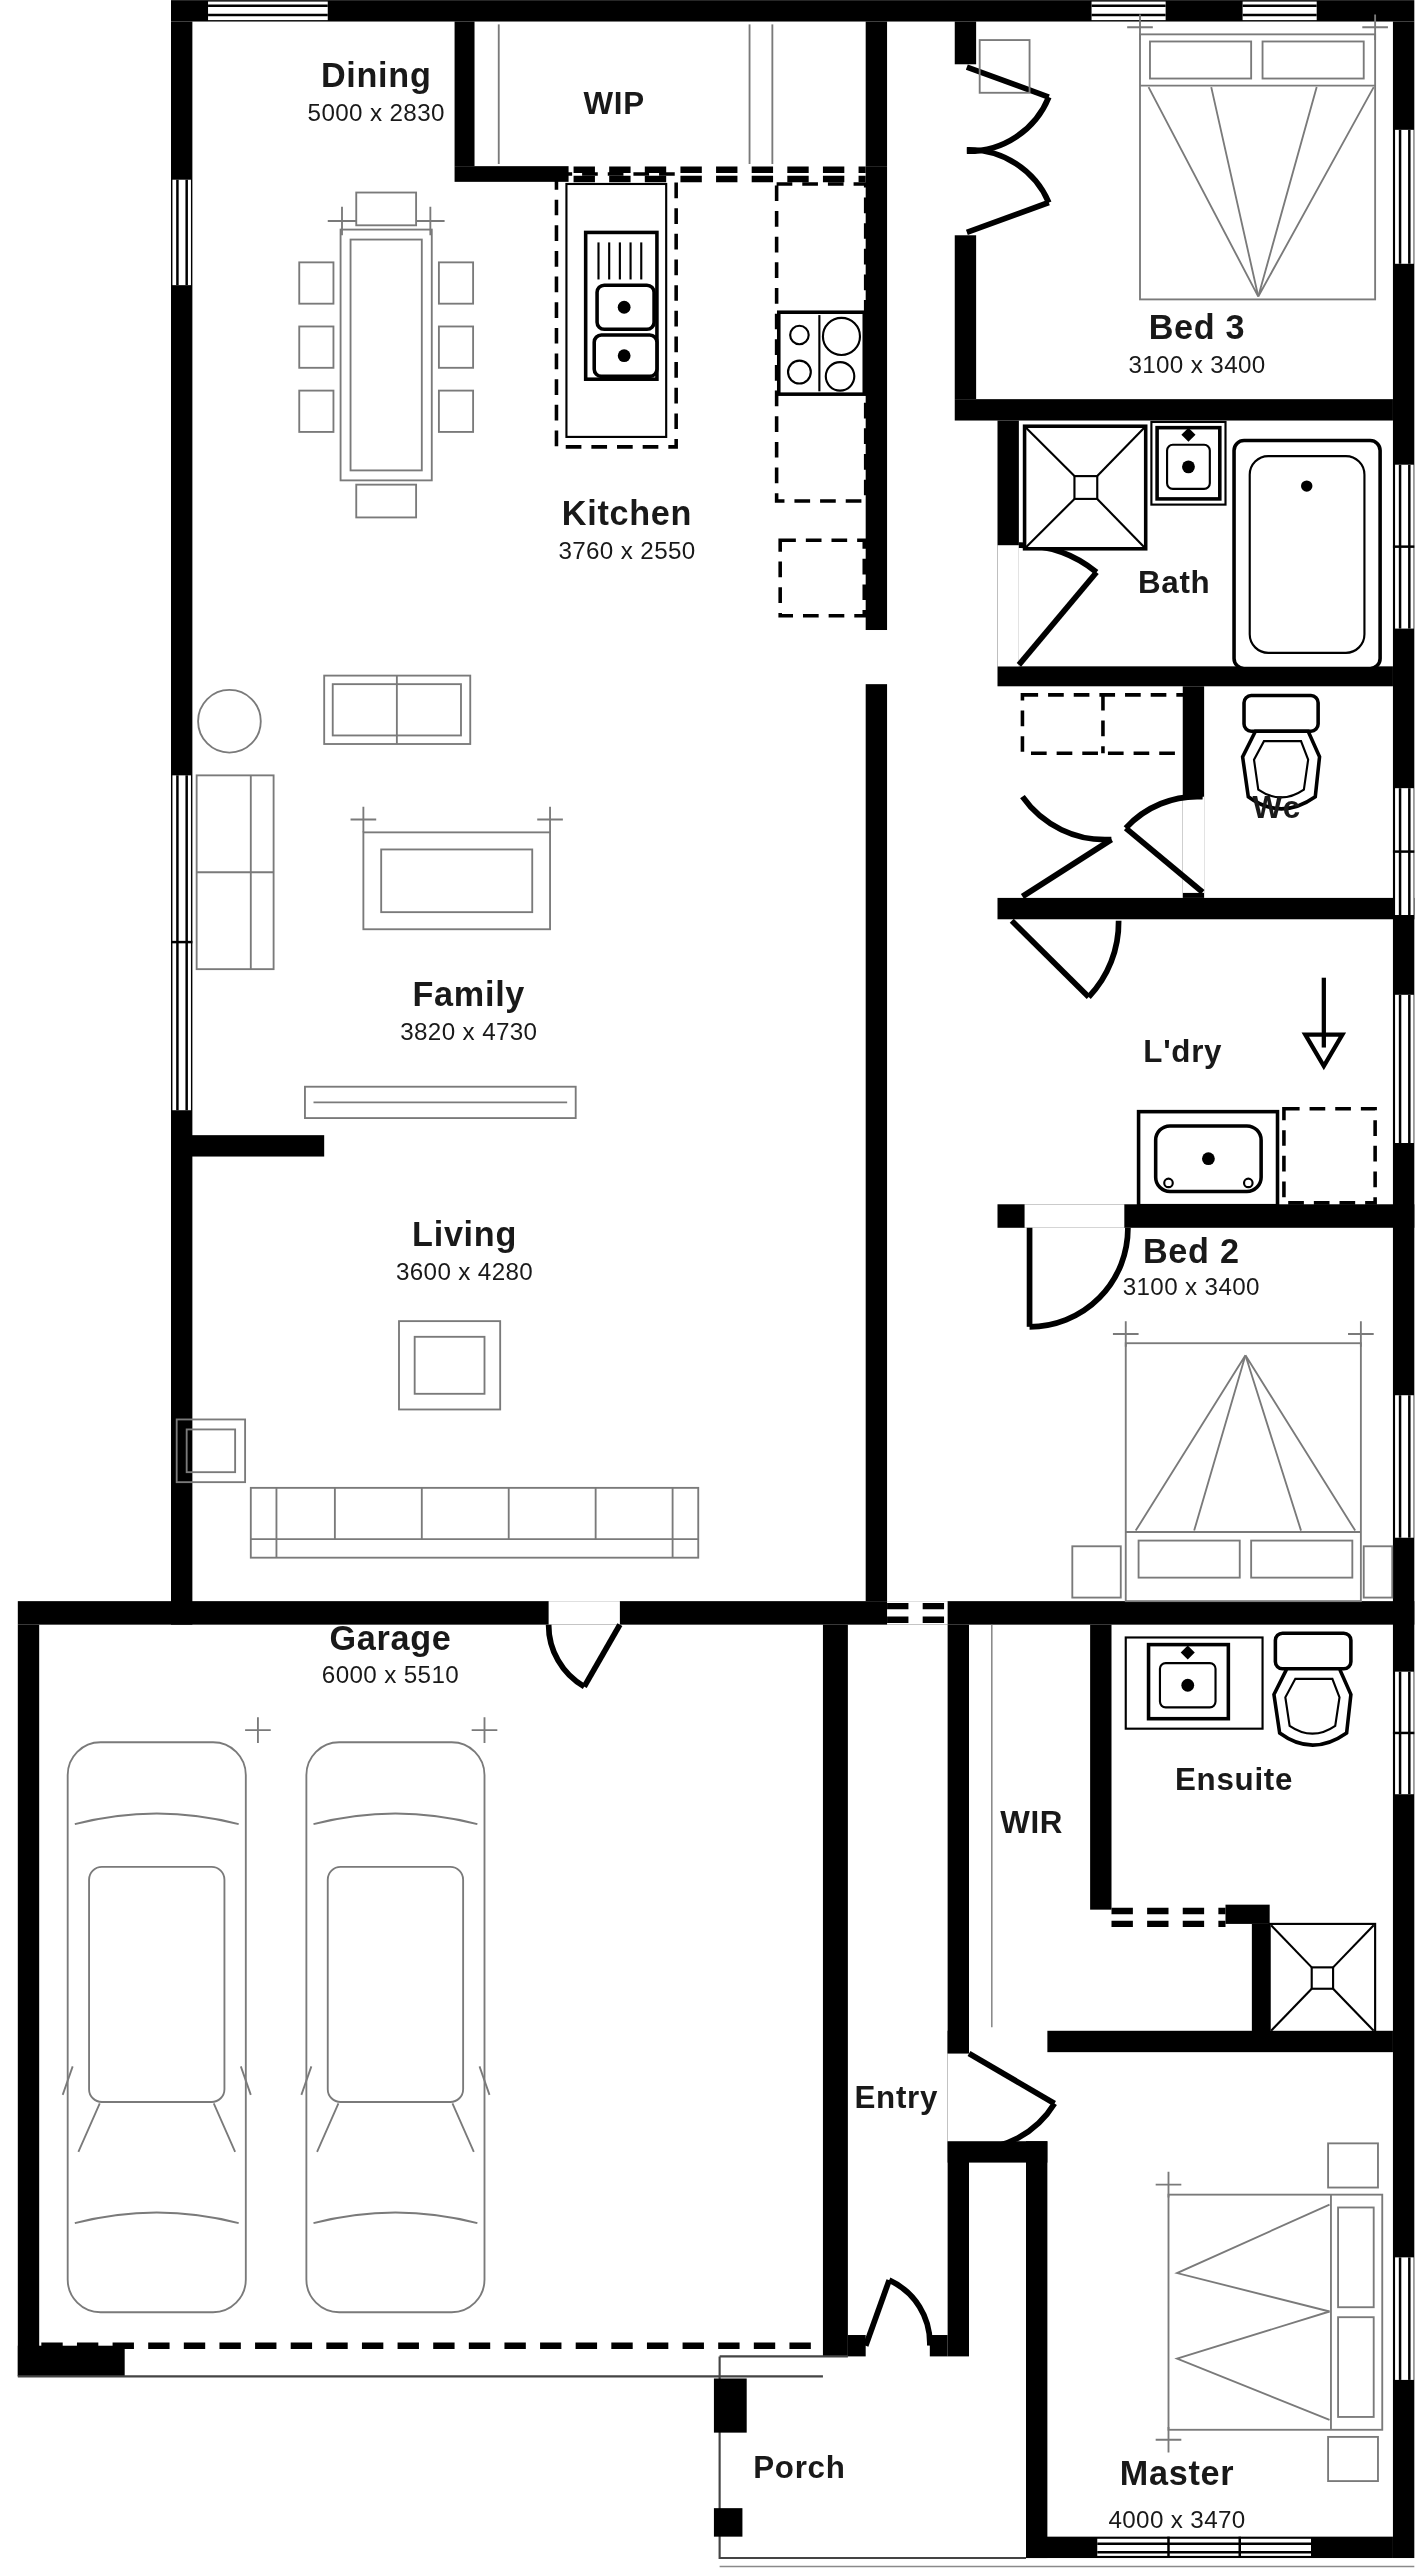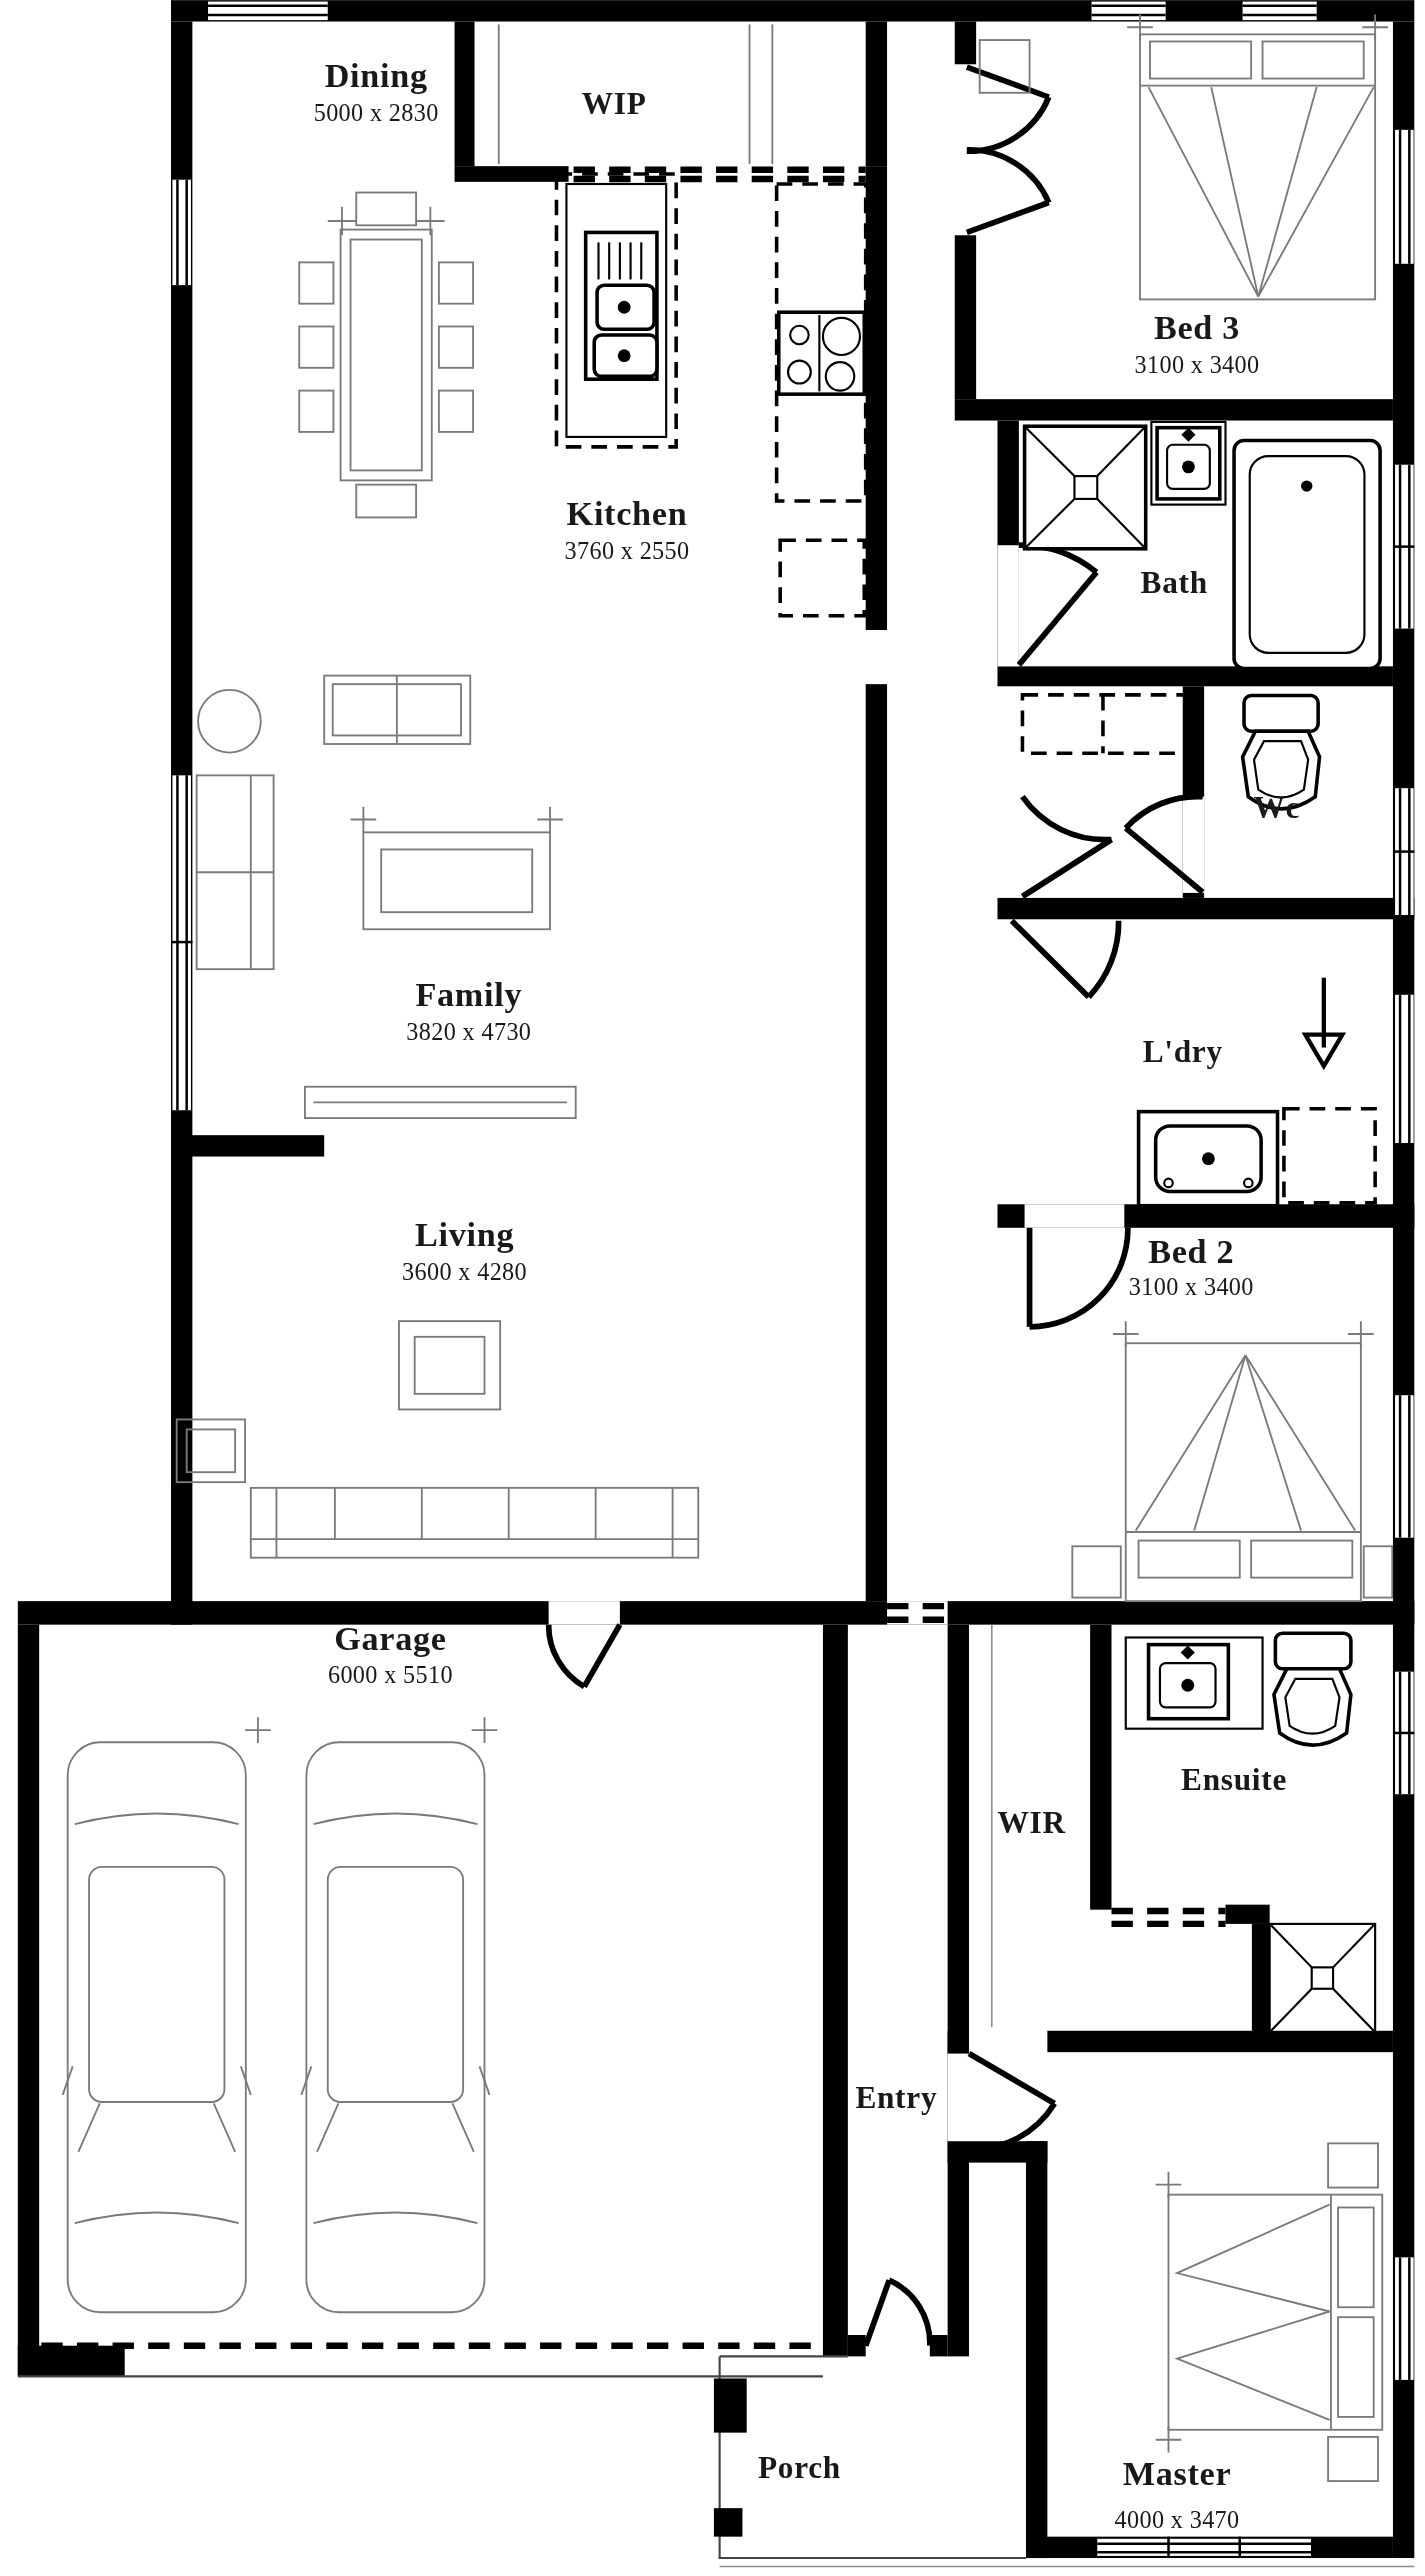--- a/index.html
+++ b/index.html
@@ -1,20 +1,20 @@
 <!DOCTYPE html>
 <html style="font-size:11.4px"><head>
 <meta charset="utf-8">
 <style>
   html,body{margin:0;padding:0;background:#ffffff;}
   .plan-wrap{
     position:relative;
     width:1425px;height:2576px;
     background:#ffffff;
-    font-family:Liberation Serif, serif;
+    font-family:Liberation Sans, sans-serif;
   }
   svg{position:absolute;left:0;top:0;}
   
   .wall{fill:#000000;stroke:none;}
   .opening{fill:#ffffff;stroke:none;}
   .fix{stroke:#000000;stroke-width:5;fill:#ffffff;}
   .fixthin{stroke:#000000;stroke-width:3;fill:none;}
   .furn{stroke:#7a7a7a;stroke-width:2.6;fill:none;}
   .door{stroke:#000000;stroke-width:8;fill:none;}
   .dash{stroke:#000000;stroke-width:9;fill:none;stroke-dasharray:30 20;}

